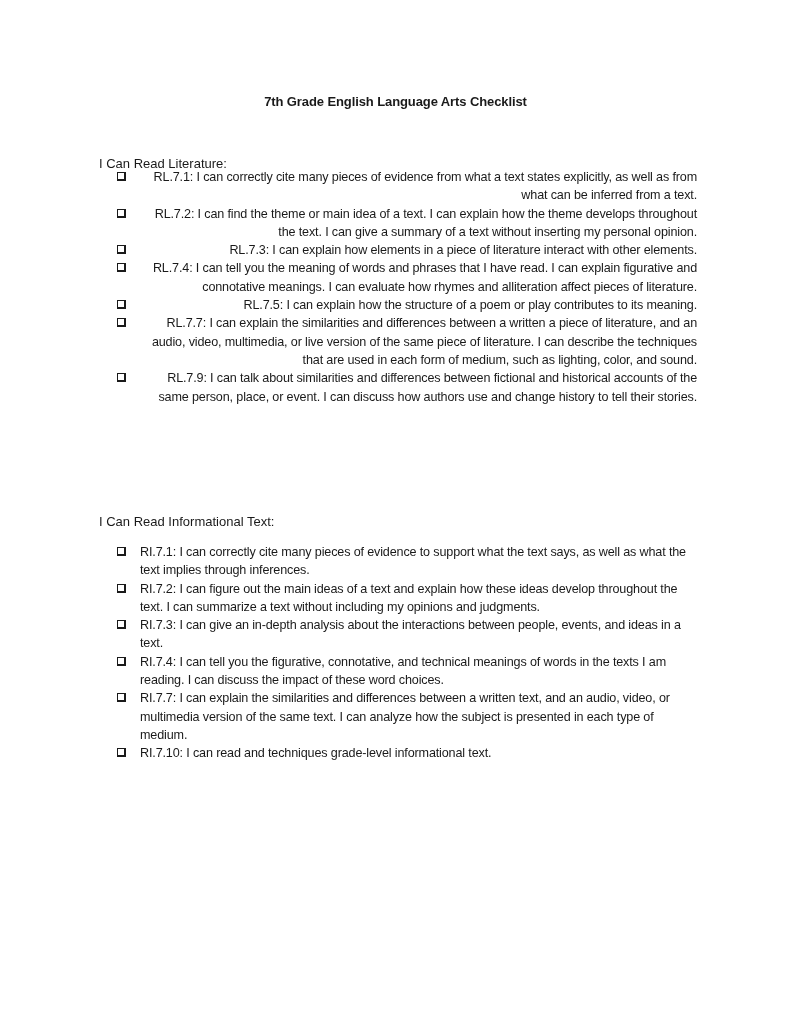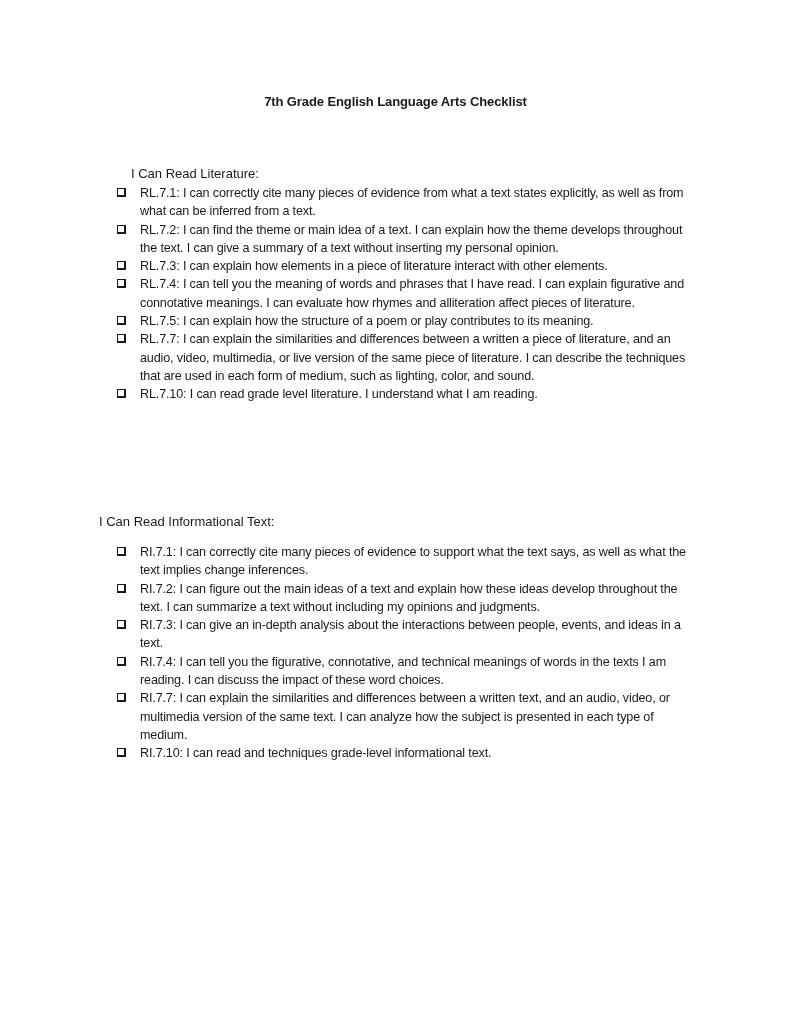--- a/index.html
+++ b/index.html
@@ -14,34 +14,33 @@
   .checkbox { position: absolute; left: 0; top: 4px; width: 9px; height: 9px;
               border: 1px solid #1a1a1a; border-right-width: 2px; border-bottom-width: 2px;
               box-sizing: border-box; background: #fff; }
 </style>
 </head>
 <body>
 
 <div class="page">
   <div class="title">7th Grade English Language Arts Checklist</div>
 
-  <div class="section-heading" style="top:166px;margin-left:32px;">I Can Read Literature:</div>
-  <ul class="list" style="top:184px;">
+  <div class="section-heading" style="top:156px;">I Can Read Literature:</div>
+  <ul class="list" style="top:168px;text-align:right;">
     <li class="item"><span class="checkbox"></span><span>RL.7.1: I can correctly cite many pieces of evidence from what a text states explicitly, as well as from what can be inferred from a text.</span></li>
     <li class="item"><span class="checkbox"></span><span>RL.7.2: I can find the theme or main idea of a text. I can explain how the theme develops throughout the text. I can give a summary of a text without inserting my personal opinion.</span></li>
     <li class="item"><span class="checkbox"></span><span>RL.7.3: I can explain how elements in a piece of literature interact with other elements.</span></li>
     <li class="item"><span class="checkbox"></span><span>RL.7.4: I can tell you the meaning of words and phrases that I have read. I can explain figurative and connotative meanings. I can evaluate how rhymes and alliteration affect pieces of literature.</span></li>
     <li class="item"><span class="checkbox"></span><span>RL.7.5: I can explain how the structure of a poem or play contributes to its meaning.</span></li>
     <li class="item"><span class="checkbox"></span><span>RL.7.7: I can explain the similarities and differences between a written a piece of literature, and an audio, video, multimedia, or live version of the same piece of literature. I can describe the techniques that are used in each form of medium, such as lighting, color, and sound.</span></li>
-    <li class="item"><span class="checkbox"></span></li>
-    <li class="item"><span class="checkbox"></span><span>RL.7.10: I can read grade level literature. I understand what I am reading.</span></li>
+    <li class="item"><span class="checkbox"></span><span>RL.7.9: I can talk about similarities and differences between fictional and historical accounts of the same person, place, or event. I can discuss how authors use and change history to tell their stories.</span></li>
   </ul>
 
   <div class="section-heading" style="top:514px;">I Can Read Informational Text:</div>
   <ul class="list" style="top:543px;">
-    <li class="item"><span class="checkbox"></span><span>RI.7.1: I can correctly cite many pieces of evidence to support what the text says, as well as what the text implies change inferences.</span></li>
+    <li class="item"><span class="checkbox"></span><span>RI.7.1: I can correctly cite many pieces of evidence to support what the text says, as well as what the text implies through inferences.</span></li>
     <li class="item"><span class="checkbox"></span><span>RI.7.2: I can figure out the main ideas of a text and explain how these ideas develop throughout the text. I can summarize a text without including my opinions and judgments.</span></li>
     <li class="item"><span class="checkbox"></span><span>RI.7.3: I can give an in-depth analysis about the interactions between people, events, and ideas in a text.</span></li>
     <li class="item"><span class="checkbox"></span><span>RI.7.4: I can tell you the figurative, connotative, and technical meanings of words in the texts I am reading. I can discuss the impact of these word choices.</span></li>
     <li class="item"><span class="checkbox"></span><span>RI.7.7: I can explain the similarities and differences between a written text, and an audio, video, or multimedia version of the same text. I can analyze how the subject is presented in each type of medium.</span></li>
     <li class="item"><span class="checkbox"></span><span>RI.7.10: I can read and techniques grade-level informational text.</span></li>
   </ul>
 </div>
 
 </body></html>

